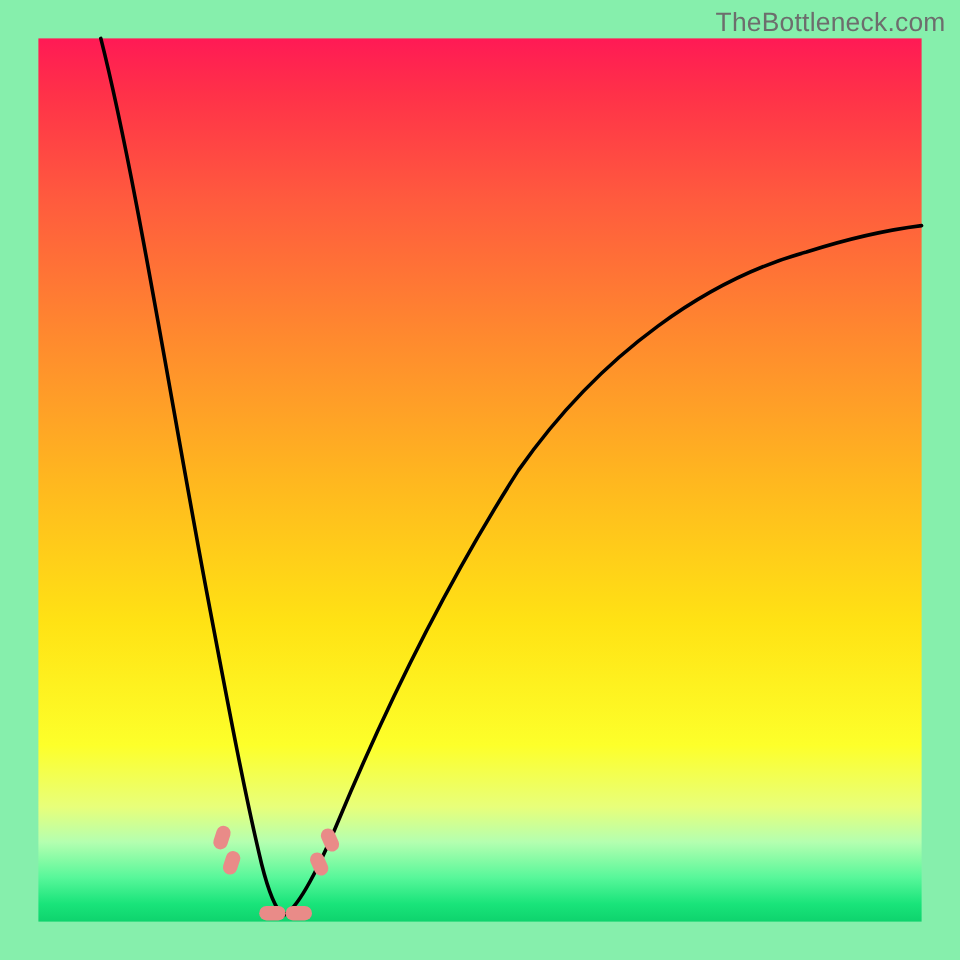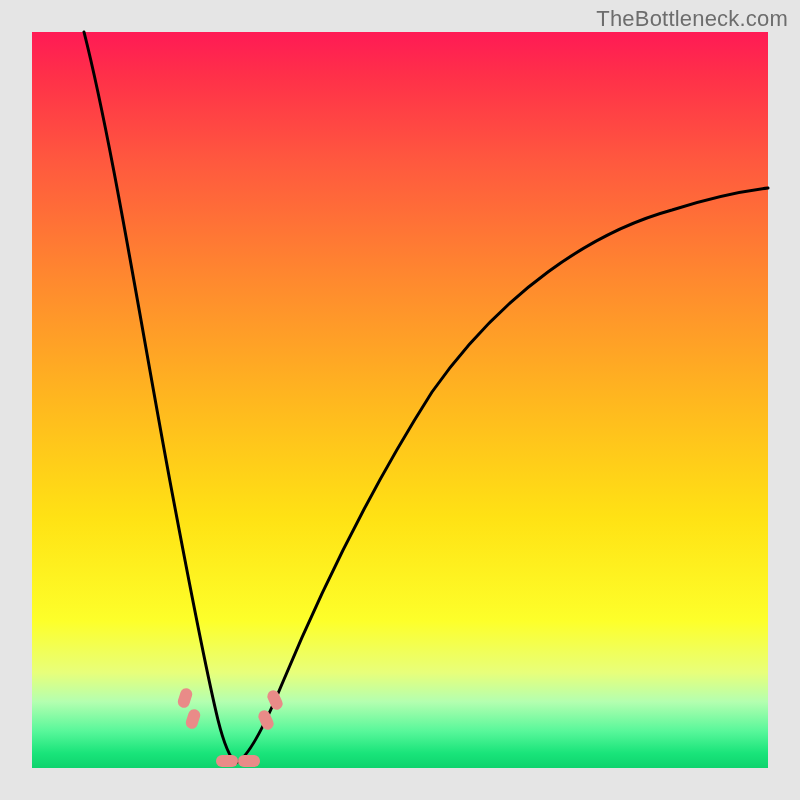--- a/index.html
+++ b/index.html
@@ -10,21 +10,21 @@
     background: #000;
     overflow: hidden;
     font-family: Arial, Helvetica, sans-serif;
   }
   .frame {
     position: absolute;
     left: 0;
     top: 0;
     width: 800px;
     height: 800px;
-    background: #e5e5e5;
+    background: #86efac;
   }
   .plot-area {
     position: absolute;
     left: 32px;
     top: 32px;
     width: 736px;
     height: 736px;
     background: linear-gradient(
       to bottom,
       #ff1a55 0%,

